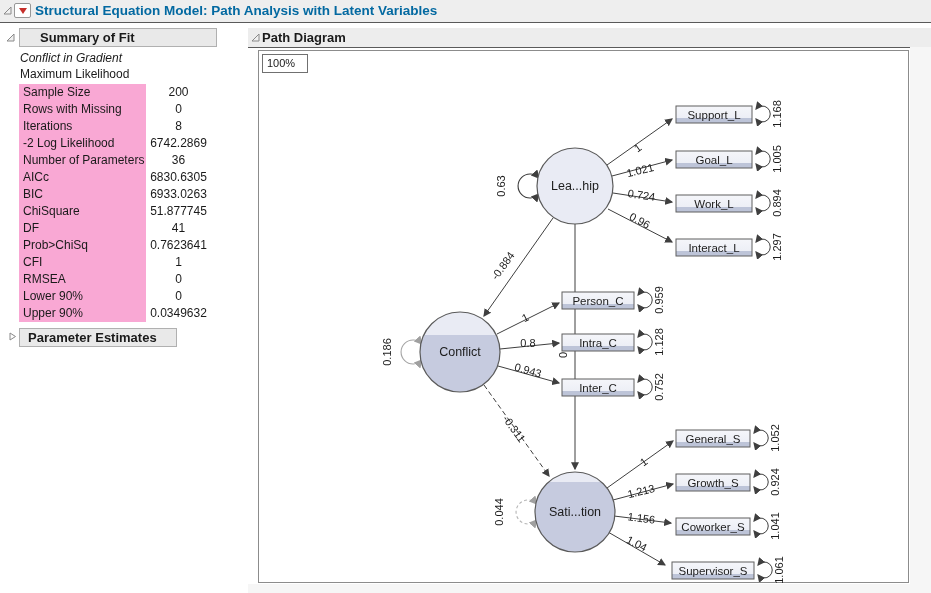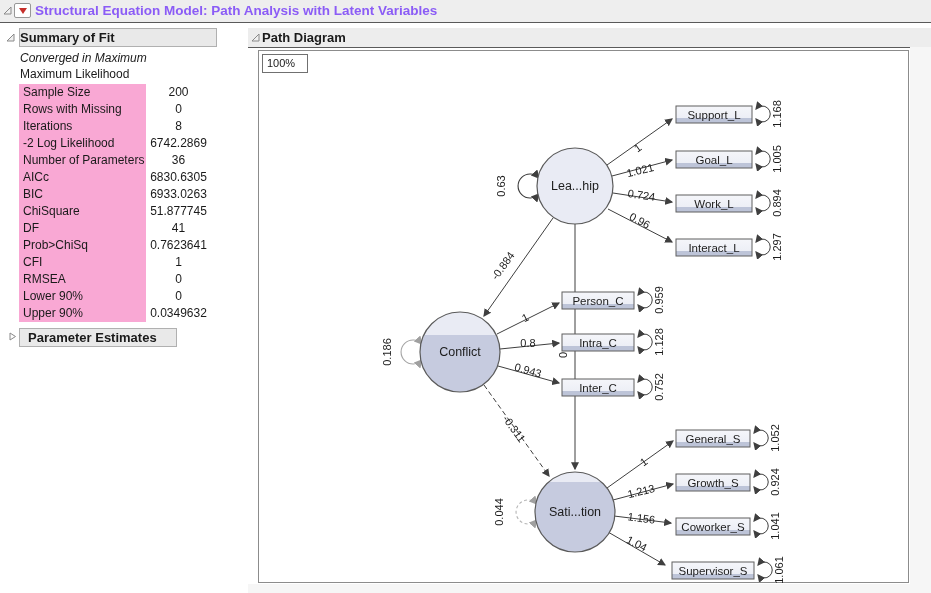--- a/index.html
+++ b/index.html
@@ -10,34 +10,34 @@
   }
   .abs { position:absolute; }
 
   
   .titlebar {
     left:0; top:0; width:931px; height:22px;
     background:#eeeeee; border-bottom:1px solid #5a5a5a;
   }
   .title-text {
     position:absolute; left:35px; top:3px;
-    font-size:13.5px; font-weight:bold; color:#8b5cf6; white-space:nowrap;
+    font-size:13.5px; font-weight:bold; color:#0369a1; white-space:nowrap;
   }
   .red-btn {
     position:absolute; left:14px; top:3px; width:17px; height:15px;
     background:#ffffff; border:1px solid #979797; border-radius:2px;
     display:flex; align-items:center; justify-content:center; padding:0; box-sizing:border-box;
   }
   .red-tri { width:0; height:0; border-left:4.5px solid transparent; border-right:4.5px solid transparent; border-top:6px solid #c62f2a; }
 
   
   .sof-header {
     left:19px; top:28px; width:198px; height:19px;
     background:#e9e9e9; border:1px solid #b0b0b0; box-sizing:border-box;
-    font-size:13px; font-weight:bold; line-height:17px; padding-left:0;
+    font-size:13px; font-weight:bold; line-height:17px; padding-left:20px;
   }
   .pe-header {
     left:19px; top:328px; width:158px; height:19px;
     background:#e9e9e9; border:1px solid #b0b0b0; box-sizing:border-box;
     font-size:13px; font-weight:bold; line-height:17px; padding-left:8px;
   }
   .pd-strip {
     left:248px; top:28px; width:683px; height:19px;
     background:#ededed; border-bottom:1px solid #5a5a5a;
   }
@@ -80,21 +80,21 @@
   <button class="red-btn" data-interactable="true">
     <span class="red-tri" data-interactable="false"></span>
   </button>
   <span class="title-text" data-interactable="false">Structural Equation Model: Path Analysis with Latent Variables</span>
 </div>
 
 <svg class="abs" style="left:5px;top:32px" width="11" height="11" data-interactable="true">
   <polygon points="9,2 9,9 2,9" fill="#f0f0f0" stroke="#8a8a8a" data-interactable="false"></polygon>
 </svg>
 <div class="abs sof-header" data-interactable="true">Summary of Fit</div>
-<div class="abs note1" data-interactable="false">Converged in Maximum</div>
+<div class="abs note1" data-interactable="false">Conflict in Gradient</div>
 <div class="abs note2" data-interactable="false">Maximum Likelihood</div>
 
 <div class="abs sof-table" data-interactable="false">
   <div class="fit-row" data-interactable="false">
       <span class="lbl" data-interactable="false">Sample Size</span>
       <span class="val" data-interactable="false">200</span>
     </div>
   <div class="fit-row" data-interactable="false">
       <span class="lbl" data-interactable="false">Rows with Missing</span>
       <span class="val" data-interactable="false">0</span>

